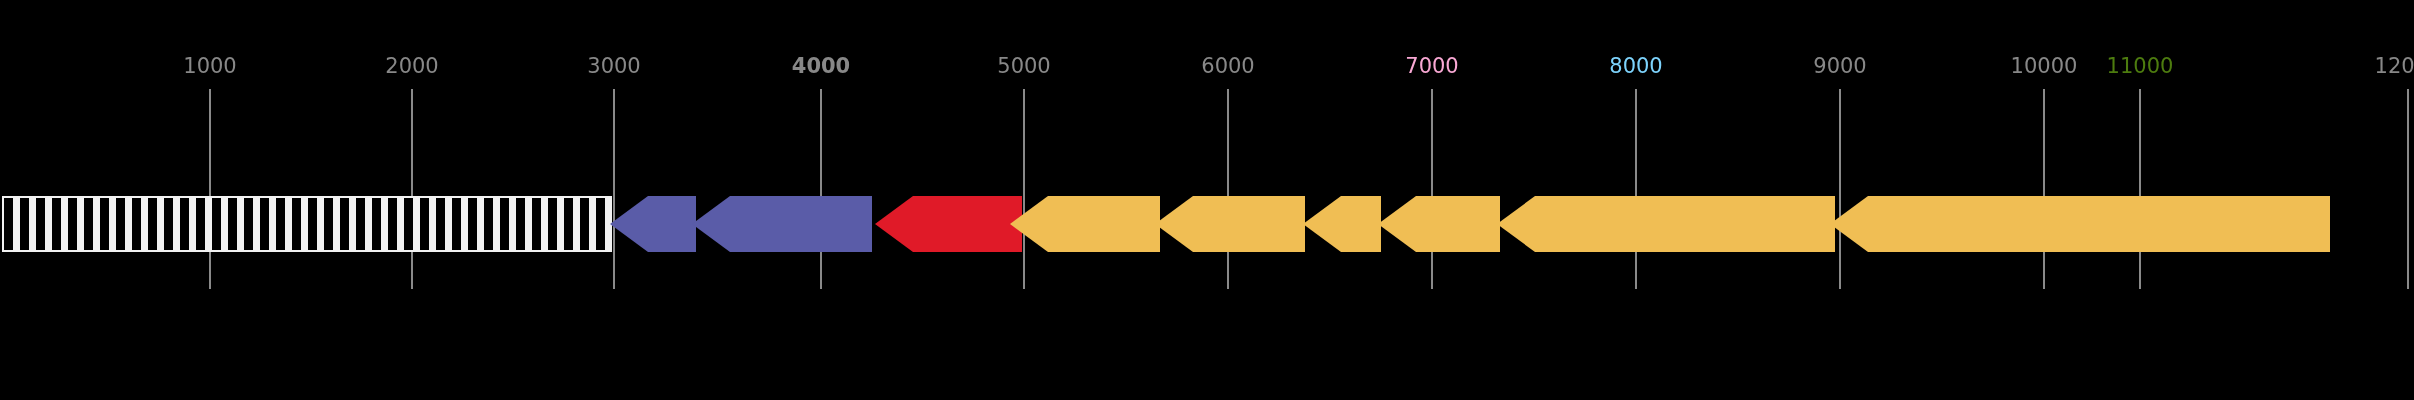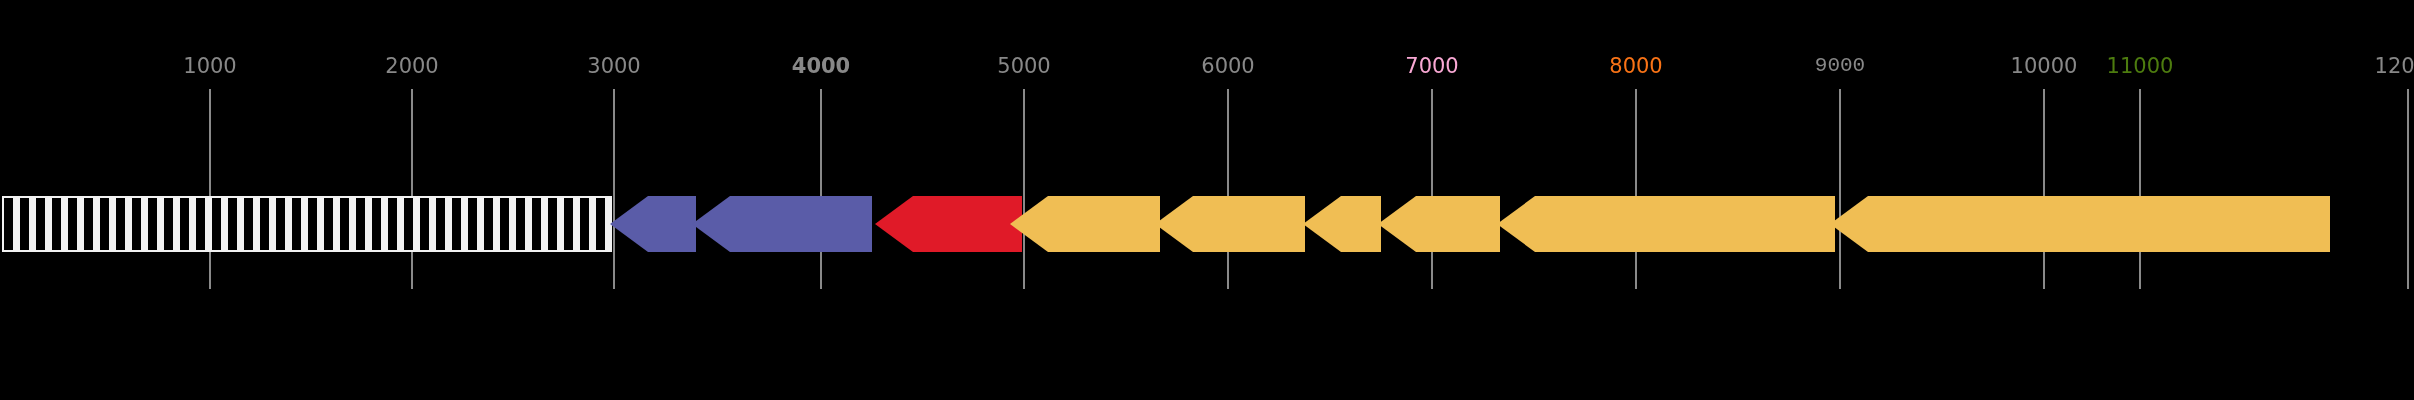--- a/index.html
+++ b/index.html
@@ -113,25 +113,25 @@
       </div>
       <div class="axis-tick" style="left: 1228px;">
         <div class="axis-tick-label" style="color: rgb(136, 136, 136);">6000</div>
         <div class="axis-tick-line" style="background: rgb(138, 138, 138);"></div>
       </div>
       <div class="axis-tick" style="left: 1432px;">
         <div class="axis-tick-label" style="color: #f9a8d4;">7000</div>
         <div class="axis-tick-line" style="background: rgb(138, 138, 138);"></div>
       </div>
       <div class="axis-tick" style="left: 1636px;">
-        <div class="axis-tick-label" style="color: #f97316;">8000</div>
+        <div class="axis-tick-label" style="color: #7dd3fc;">8000</div>
         <div class="axis-tick-line" style="background: rgb(138, 138, 138);"></div>
       </div>
       <div class="axis-tick" style="left: 1840px;">
-        <div class="axis-tick-label" style="color: rgb(136, 136, 136); font-family: Liberation Mono, monospace;">9000</div>
+        <div class="axis-tick-label" style="color: rgb(136, 136, 136);">9000</div>
         <div class="axis-tick-line" style="background: rgb(138, 138, 138);"></div>
       </div>
       <div class="axis-tick" style="left: 2044px;">
         <div class="axis-tick-label" style="color: rgb(136, 136, 136);">10000</div>
         <div class="axis-tick-line" style="background: rgb(138, 138, 138);"></div>
       </div>
       <div class="axis-tick" style="left: 2140px;">
         <div class="axis-tick-label" style="color: #4d7c0f;">11000</div>
         <div class="axis-tick-line" style="background: rgb(138, 138, 138);"></div>
       </div>

